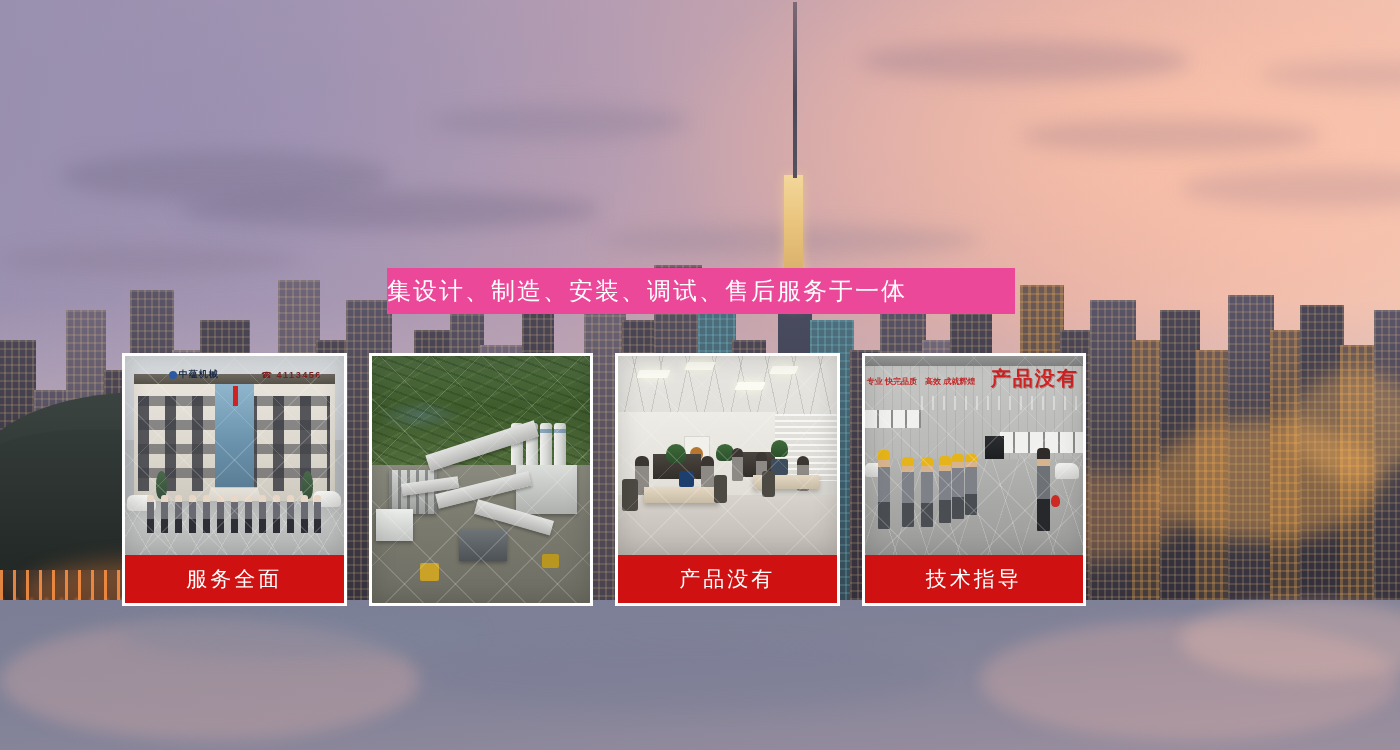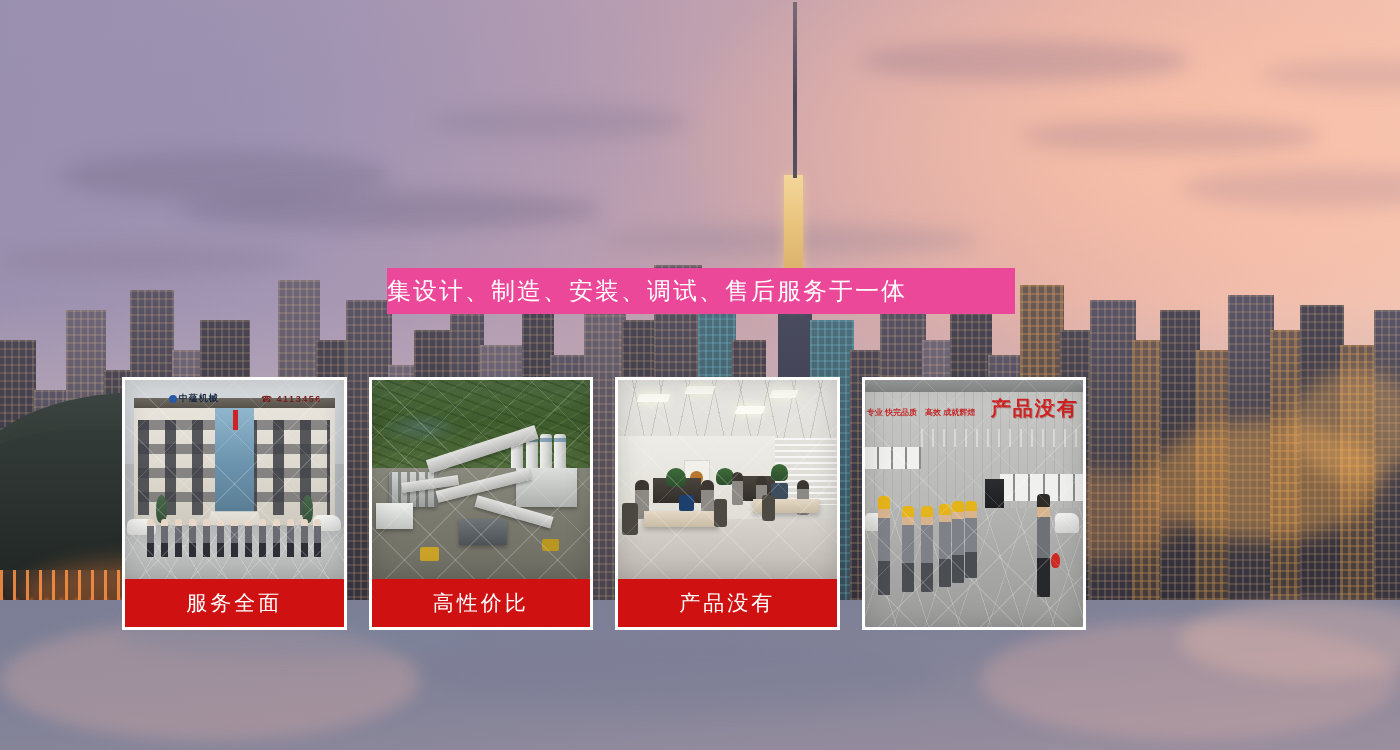--- a/index.html
+++ b/index.html
@@ -148,21 +148,21 @@
   }
   .subbanner-text {
     font-size:24px; color:#ffffff; letter-spacing:2px; font-weight:normal;
     white-space:nowrap;
   }
 
   
   .cards {
     position:absolute; left:122px; top:353px;
     width:964px; height:253px;
-    display:flex; gap:22px;margin-top:24px;
+    display:flex; gap:22px;
   }
   .card {
     position:relative;
     width:272px; height:253px;
     border:3px solid #ffffff;
     background:#2f2c36;
     overflow:hidden;
     display:flex; flex-direction:column;
   }
   .card-photo {
@@ -534,23 +534,20 @@
         <div class="p2-conv p2-c4"></div>
         <div class="p2-conv p2-c2"></div>
         <div class="p2-conv p2-c3"></div>
         <div class="p2-bld p2-b3"></div>
         <div class="p2-bld p2-b2"></div>
         <div class="p2-mach"></div>
         <div class="p2-mach2"></div>
         <div class="wm"></div>
         <div class="photo-vig"></div>
       </div>
-      <div class="card-caption">
-        <span>高性价比</span>
-      </div>
     </div>
 
     <div class="card">
       <div class="card-photo">
         <div class="p3"></div>
         <div class="p3-ceil"></div>
         <div class="p3-lamp p3-l1"></div>
         <div class="p3-lamp p3-l2"></div>
         <div class="p3-lamp p3-l3"></div>
         <div class="p3-lamp p3-l4"></div>
@@ -606,16 +603,19 @@
         <div class="p4-worker p4-w2"></div>
         <div class="p4-worker p4-w3"></div>
         <div class="p4-worker p4-w4"></div>
         <div class="p4-worker p4-w5"></div>
         <div class="p4-worker p4-w6"></div>
         <div class="p4-boss"></div>
         <div class="p4-helmet"></div>
         <div class="wm"></div>
         <div class="photo-vig"></div>
       </div>
+      <div class="card-caption">
+        <span>技术指导</span>
+      </div>
     </div>
 
   </div>
 </div>
 
 </body></html>

